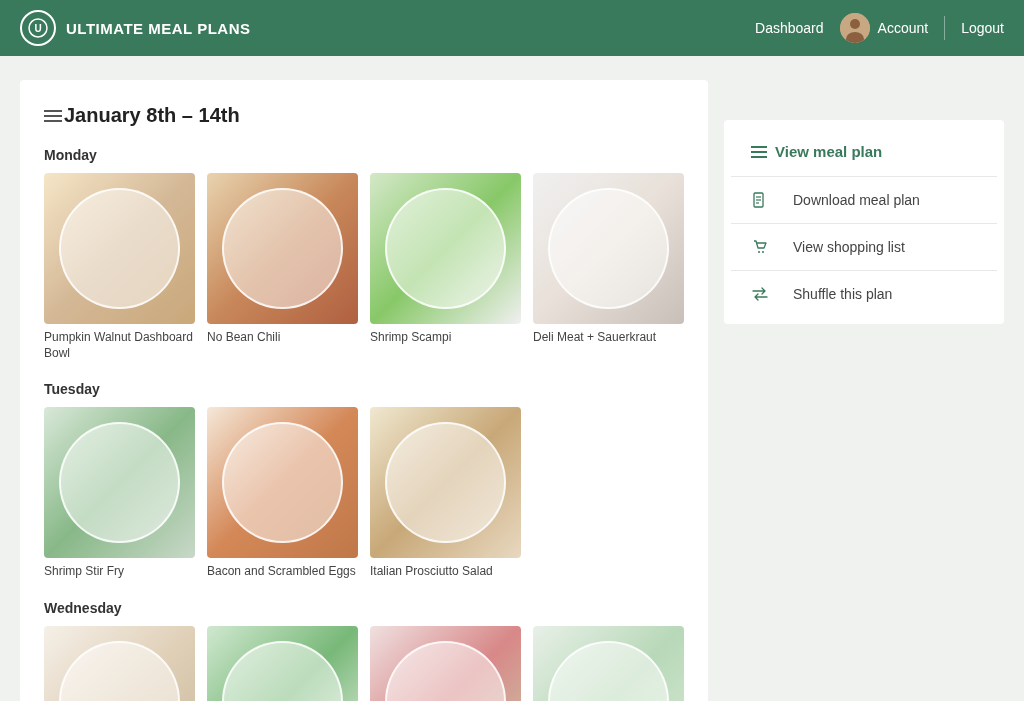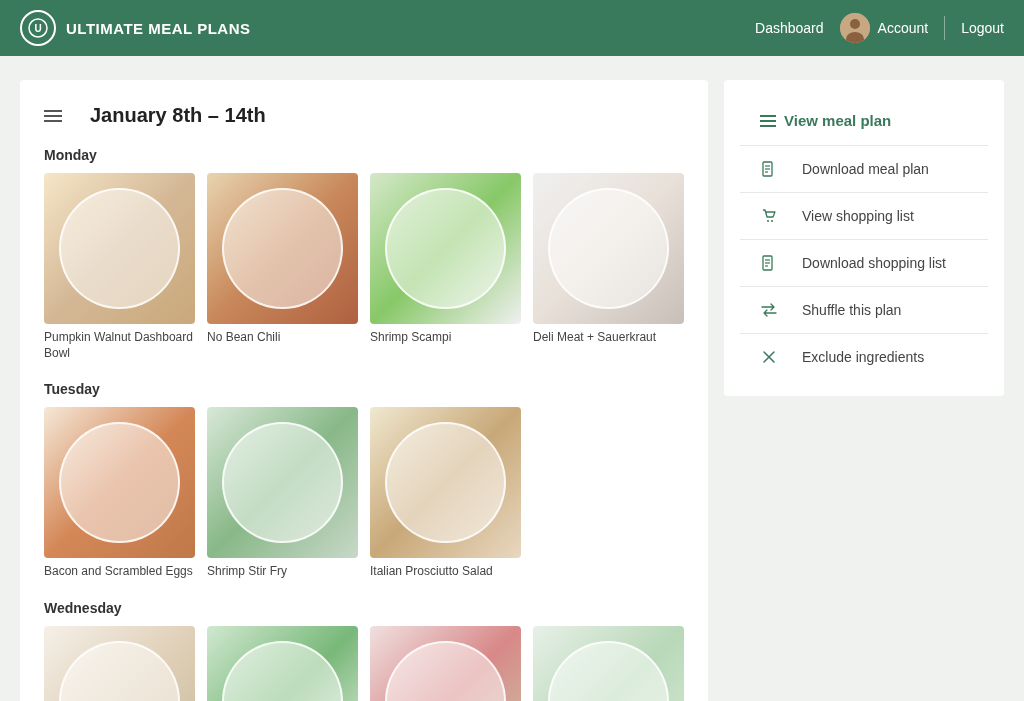--- a/index.html
+++ b/index.html
@@ -83,21 +83,21 @@
       background: #fff;
       border-radius: 4px;
       flex: 1;
       padding: 24px;
       margin-right: 16px;
     }
 
     .content-header {
       display: flex;
       align-items: center;
-      gap: 28px;
+      gap: 2px;
       margin-bottom: 20px;
       padding-bottom: 0;
     }
     .hamburger-icon {
       display: flex;
       flex-direction: column;
       gap: 3px;
       cursor: pointer;
     }
     .hamburger-icon span {
@@ -167,23 +167,24 @@
       border-radius: 50%;
       background: rgba(255,255,255,0.5);
       border: 2px solid rgba(255,255,255,0.8);
     }
 
     
     #sidebar {
       width: 280px;
       background: #fff;
       border-radius: 4px;
-      padding: 16px;
+      padding: 7px;
       flex-shrink: 0;
       align-self: flex-start;
+      margin-top: 40px;
     }
     .sidebar-header {
       display: flex;
       align-items: center;
       gap: 8px;
       padding: 16px 20px;
       border-bottom: 1px solid #e8e8e8;
     }
     .sidebar-title {
       font-size: 15px;
@@ -294,30 +295,30 @@
                 <div class="plate-circle"></div>
               </div>
               <div class="meal-name">Deli Meat + Sauerkraut</div>
             </div>
           </div>
         </div>
         <div class="day-section">
           <div class="day-label">Tuesday</div>
           <div class="meals-grid">
             <div class="meal-item">
+              <div class="meal-image meal-img-6">
+                <div class="plate-circle"></div>
+              </div>
+              <div class="meal-name">Shrimp Stir Fry</div>
+            </div>
+            <div class="meal-item">
               <div class="meal-image meal-img-5">
                 <div class="plate-circle"></div>
               </div>
               <div class="meal-name">Bacon and Scrambled Eggs</div>
-            </div>
-            <div class="meal-item">
-              <div class="meal-image meal-img-6">
-                <div class="plate-circle"></div>
-              </div>
-              <div class="meal-name">Shrimp Stir Fry</div>
             </div>
             <div class="meal-item">
               <div class="meal-image meal-img-7">
                 <div class="plate-circle"></div>
               </div>
               <div class="meal-name">Italian Prosciutto Salad</div>
             </div>
           </div>
         </div>
         <div class="day-section">
@@ -374,43 +375,23 @@
             <svg width="16" height="16" viewBox="0 0 16 16" fill="none">
               <path d="M2 2h2l2 7h6l2-5H5" stroke="#3a7a5c" stroke-width="1.3" fill="none" stroke-linejoin="round"></path>
               <circle cx="7" cy="13" r="1" fill="#3a7a5c"></circle>
               <circle cx="11" cy="13" r="1" fill="#3a7a5c"></circle>
             </svg>
           </div>
           <span>View shopping list</span>
         </div>
         <div class="sidebar-item">
           <div class="sidebar-icon">
-            <svg width="14" height="16" viewBox="0 0 14 16" fill="none">
-              <rect x="1" y="1" width="9" height="14" rx="1" stroke="#3a7a5c" stroke-width="1.3" fill="none"></rect>
-              <line x1="3" y1="5" x2="8" y2="5" stroke="#3a7a5c" stroke-width="1.2"></line>
-              <line x1="3" y1="8" x2="8" y2="8" stroke="#3a7a5c" stroke-width="1.2"></line>
-              <line x1="3" y1="11" x2="6" y2="11" stroke="#3a7a5c" stroke-width="1.2"></line>
-            </svg>
-          </div>
-          <span>Download shopping list</span>
-        </div>
-        <div class="sidebar-item">
-          <div class="sidebar-icon">
             <svg width="16" height="14" viewBox="0 0 16 14" fill="none">
               <path d="M1 4h12M10 1l3 3-3 3" stroke="#3a7a5c" stroke-width="1.3" fill="none" stroke-linecap="round" stroke-linejoin="round"></path>
               <path d="M15 10H3M6 7l-3 3 3 3" stroke="#3a7a5c" stroke-width="1.3" fill="none" stroke-linecap="round" stroke-linejoin="round"></path>
             </svg>
           </div>
           <span>Shuffle this plan</span>
         </div>
-        <div class="sidebar-item">
-          <div class="sidebar-icon">
-            <svg width="14" height="14" viewBox="0 0 14 14" fill="none">
-              <line x1="2" y1="2" x2="12" y2="12" stroke="#3a7a5c" stroke-width="1.5" stroke-linecap="round"></line>
-              <line x1="12" y1="2" x2="2" y2="12" stroke="#3a7a5c" stroke-width="1.5" stroke-linecap="round"></line>
-            </svg>
-          </div>
-          <span>Exclude ingredients</span>
-        </div>
       </div>
   </div>
 
 </div>
 
 </body></html>

